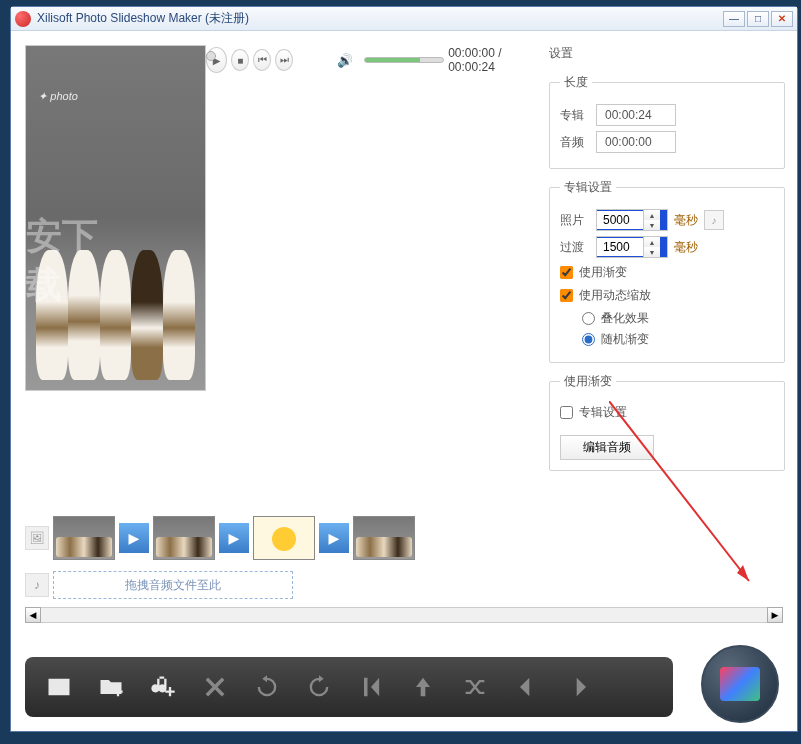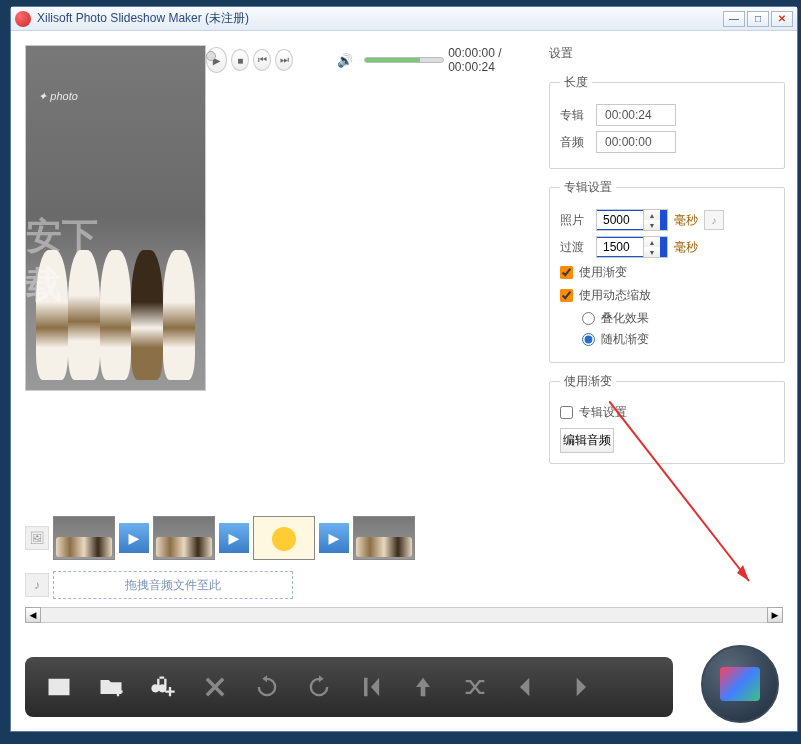--- a/index.html
+++ b/index.html
@@ -43,21 +43,21 @@
 .spinner input { border: none; width: 46px; padding: 2px 6px; font-size: 12px; outline: none; }
 .spin-btns { display: flex; flex-direction: column; border-left: 1px solid #c8c8c8; }
 .spin-btn { width: 16px; height: 10px; font-size: 7px; display: flex; align-items: center; justify-content: center; cursor: pointer; background: linear-gradient(#fff,#eee); }
 .unit { font-size: 12px; color: #a16207; }
 .music-btn { width: 20px; height: 20px; border: 1px solid #ccc; background: #f5f5f5; display: flex; align-items: center; justify-content: center; font-size: 10px; color: #999; }
 .chk { display: flex; align-items: center; gap: 6px; margin: 6px 0; font-size: 12px; }
 .chk input[type=checkbox] { accent-color: #ff8c00; width: 13px; height: 13px; }
 .radio-group { margin-left: 22px; }
 .radio-row { display: flex; align-items: center; gap: 6px; margin: 4px 0; font-size: 12px; }
 .radio-row input { accent-color: #2a6cc8; }
-.edit-audio { border: 1px solid #ccc; background: linear-gradient(#fff,#eee); padding: 3px 2px; font-size: 12px; cursor: pointer; margin-top: 1px; }
+.edit-audio { border: 1px solid #ccc; background: linear-gradient(#fff,#eee); padding: 3px 22px; font-size: 12px; cursor: pointer; margin-top: 8px; }
 .timeline-area { position: absolute; left: 14px; right: 14px; top: 506px; }
 .tl-row { display: flex; align-items: center; height: 50px; margin-bottom: 6px; }
 .tl-icon { width: 24px; height: 24px; background: #f0f0f0; border: 1px solid #ddd; display: flex; align-items: center; justify-content: center; font-size: 12px; color: #999; margin-right: 4px; }
 .thumbs { display: flex; gap: 4px; align-items: center; }
 .thumb { width: 62px; height: 44px; border: 1px solid #888; background: linear-gradient(#787878,#999); position: relative; overflow: hidden; }
 .thumb .mini-pups { position: absolute; bottom: 2px; left: 2px; right: 2px; height: 20px; background: linear-gradient(90deg, #e8d8c0 0%, #8b6f47 25%, #e8d8c0 50%, #3a2a1a 75%, #e8d8c0 100%); border-radius: 3px; }
 .thumb.chick { background: #fff8e0; }
 .thumb.chick::after { content: ""; position: absolute; left: 18px; top: 10px; width: 24px; height: 24px; background: #ffcc33; border-radius: 50%; }
 .trans { width: 30px; height: 30px; background: linear-gradient(#6bb0f0,#3a7cc8); display: flex; align-items: center; justify-content: center; color: #fff; font-size: 14px; }
 .drop-zone { flex: 1; height: 44px; border: 1px dashed #9cb8d8; display: flex; align-items: center; justify-content: center; font-size: 12px; color: #7a94b8; margin-left: 8px; }

